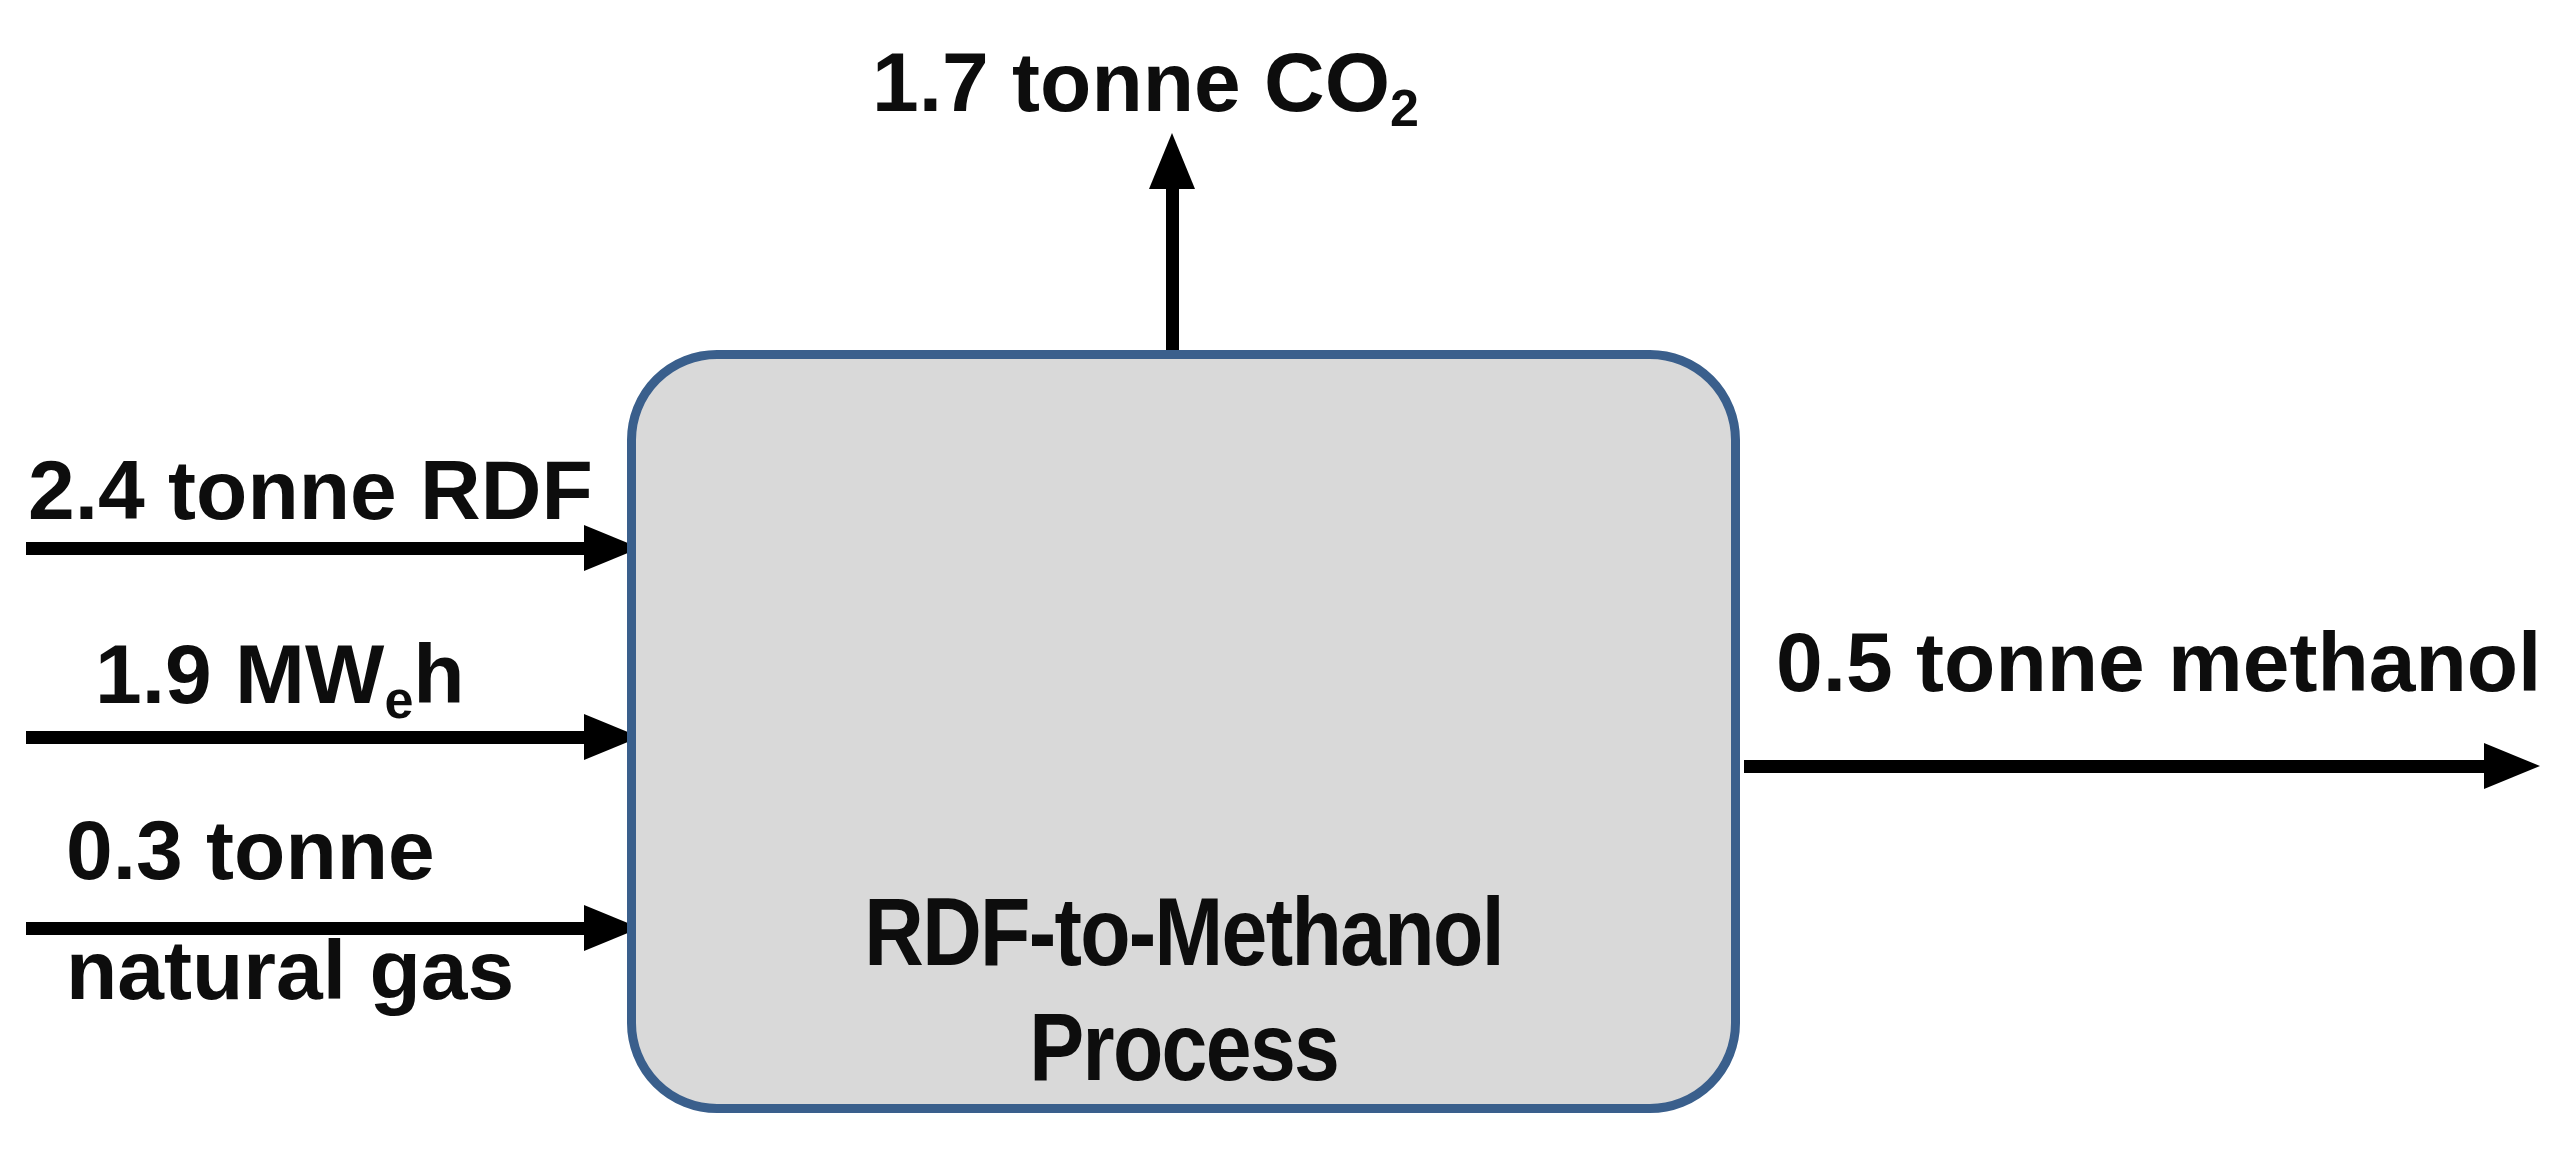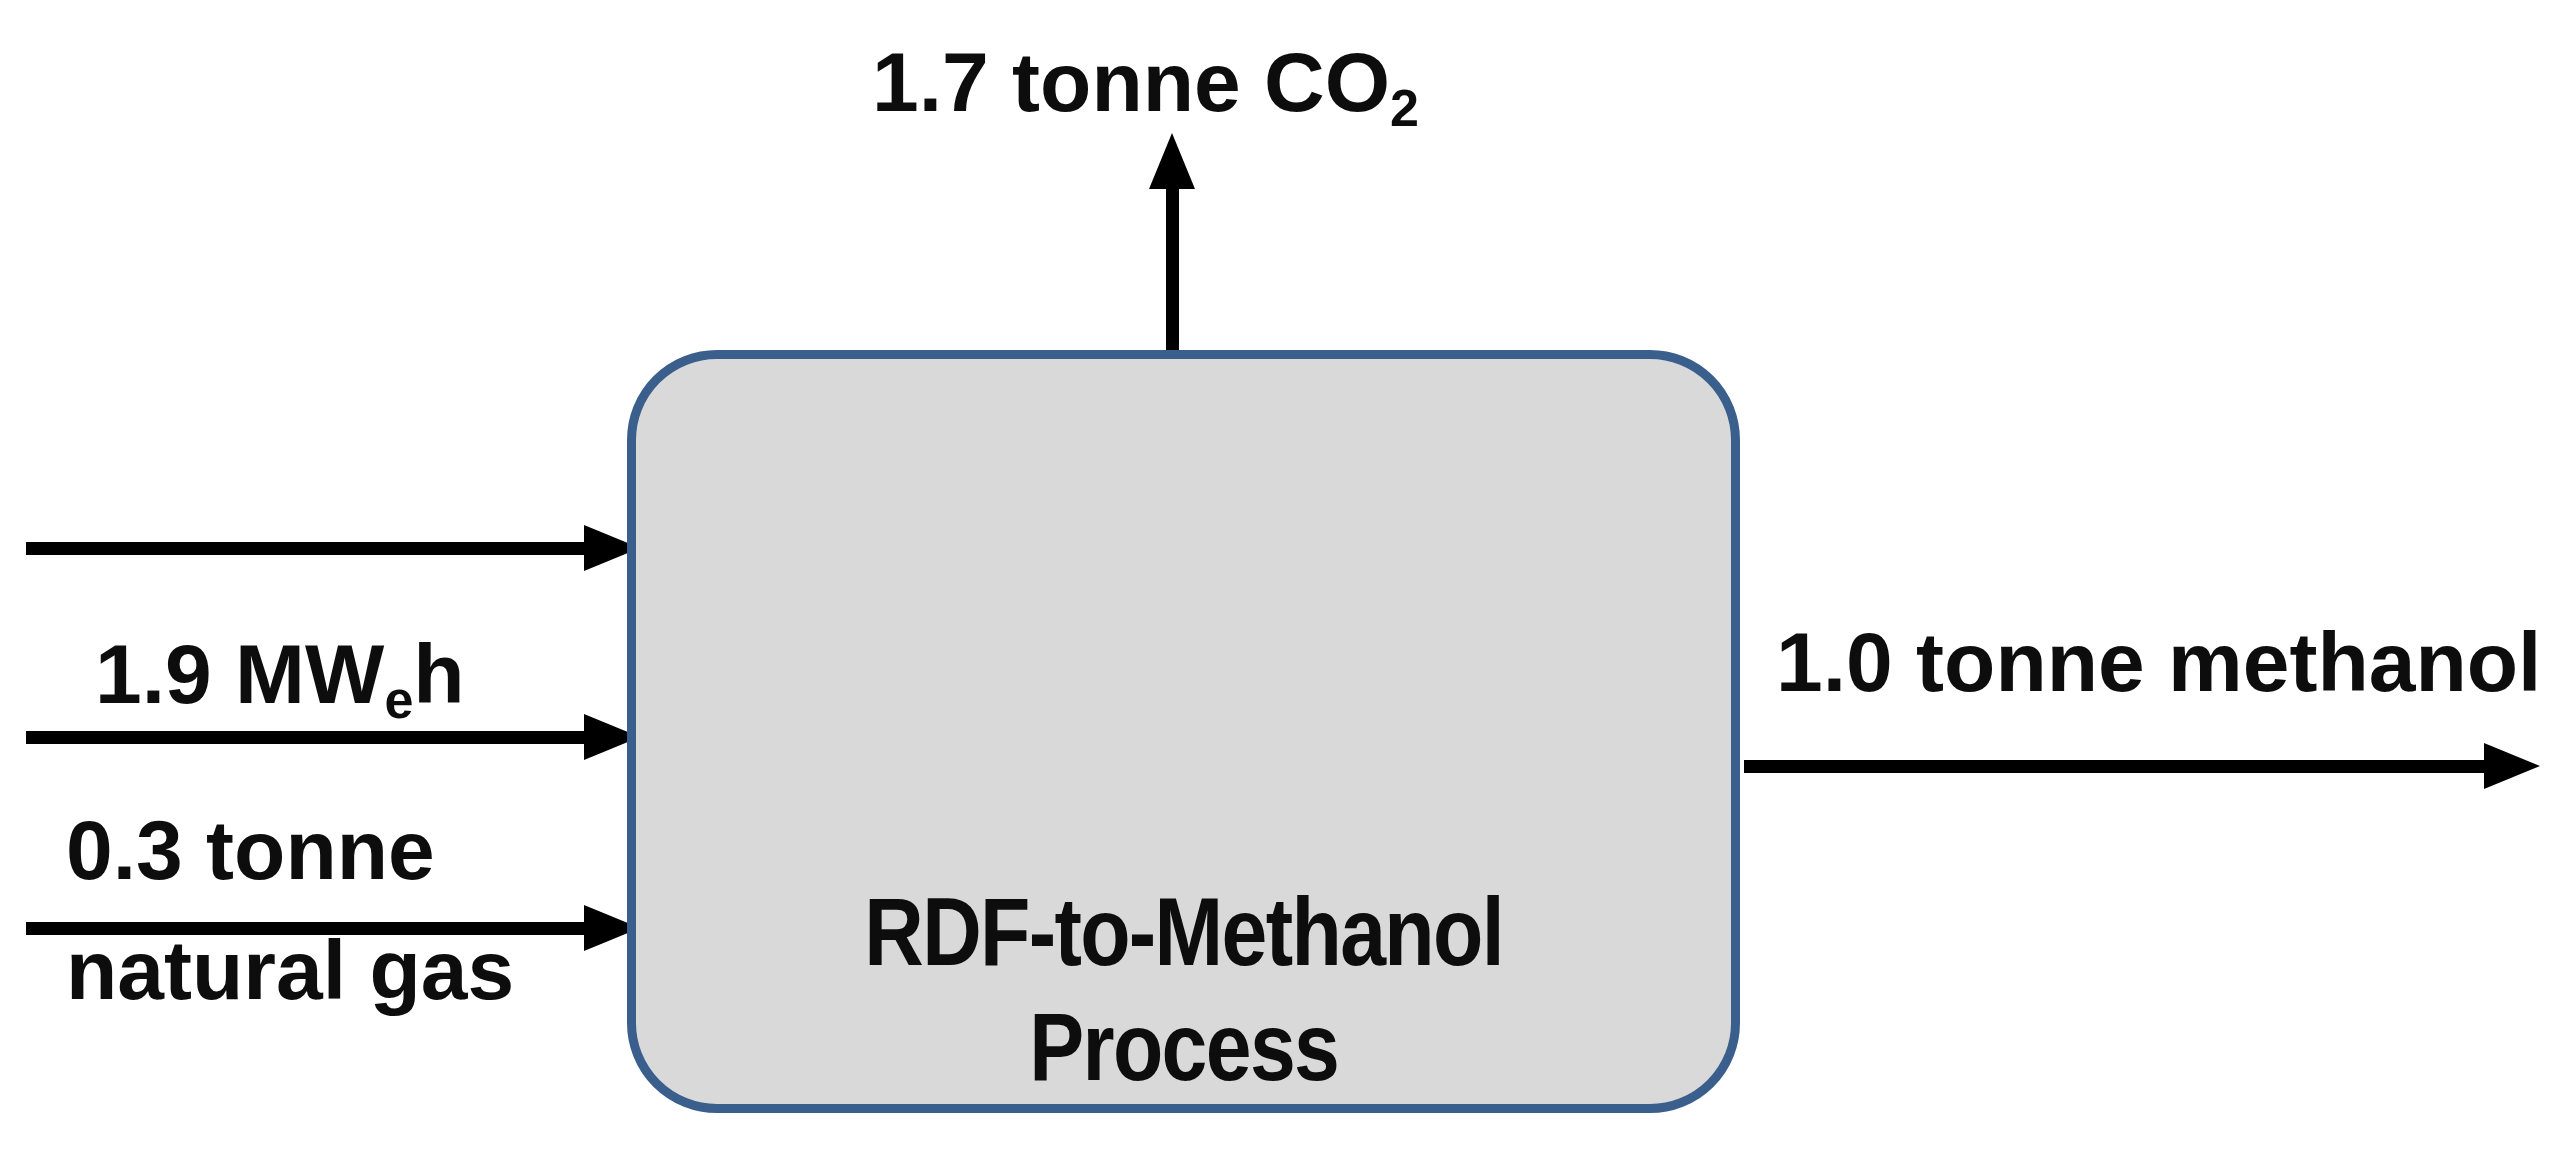--- a/index.html
+++ b/index.html
@@ -110,20 +110,23 @@
 
   <div class="flow-label" style="left: 872px; top: 40px;">
     <span>1.7 tonne CO</span><span class="sub">2</span>
   </div>
 
   <div class="arrow-up" style="left: 1149px; top: 133px; height: 219px;">
     <div class="head"></div>
     <div class="shaft"></div>
   </div>
 
+  <div class="flow-label" style="left: 28px; top: 448px;">
+    <span>2.4 tonne RDF</span>
+  </div>
   <div class="arrow-right" style="left: 26px; top: 525px; width: 614px;">
     <div class="shaft"></div>
     <div class="head"></div>
   </div>
 
   <div class="flow-label" style="left: 95px; top: 632px;">
     <span>1.9 MW</span><span class="sub">e</span><span>h</span>
   </div>
   <div class="arrow-right" style="left: 26px; top: 714px; width: 614px;">
     <div class="shaft"></div>
@@ -140,20 +143,20 @@
   <div class="flow-label" style="left: 66px; top: 928px;">
     <span>natural gas</span>
   </div>
 
   <div class="process-box">
     <div class="process-title">RDF-to-Methanol</div>
     <div class="process-title">Process</div>
   </div>
 
   <div class="flow-label" style="left: 1776px; top: 620px;">
-    <span>1.0 tonne methanol</span>
+    <span>0.5 tonne methanol</span>
   </div>
   <div class="arrow-right" style="left: 1744px; top: 743px; width: 796px;">
     <div class="shaft"></div>
     <div class="head"></div>
   </div>
 
 </div>
 
 </body></html>

